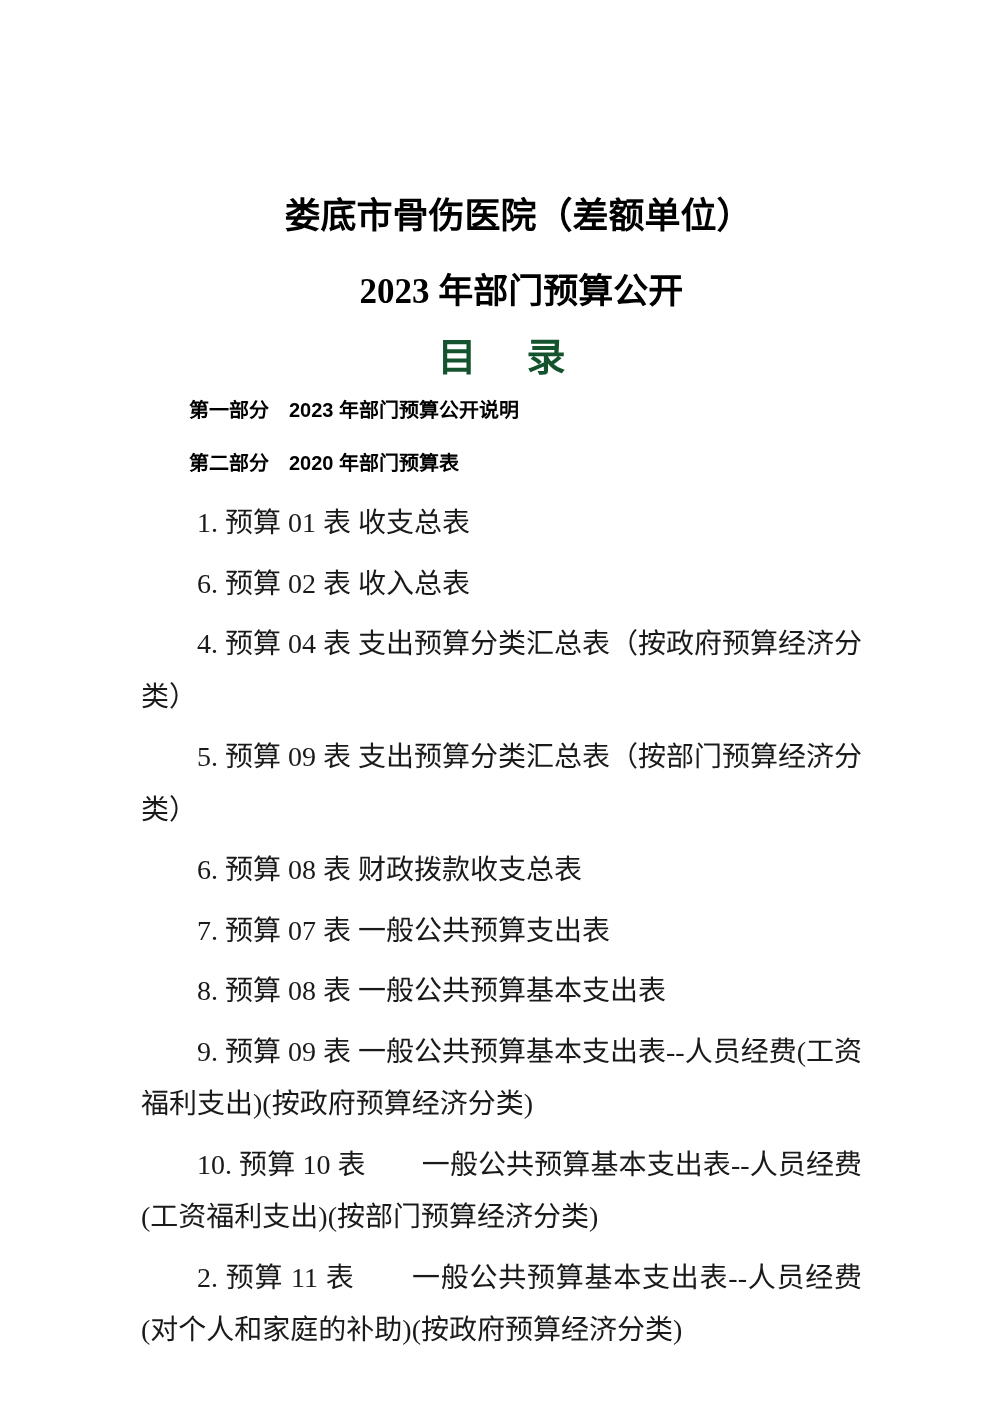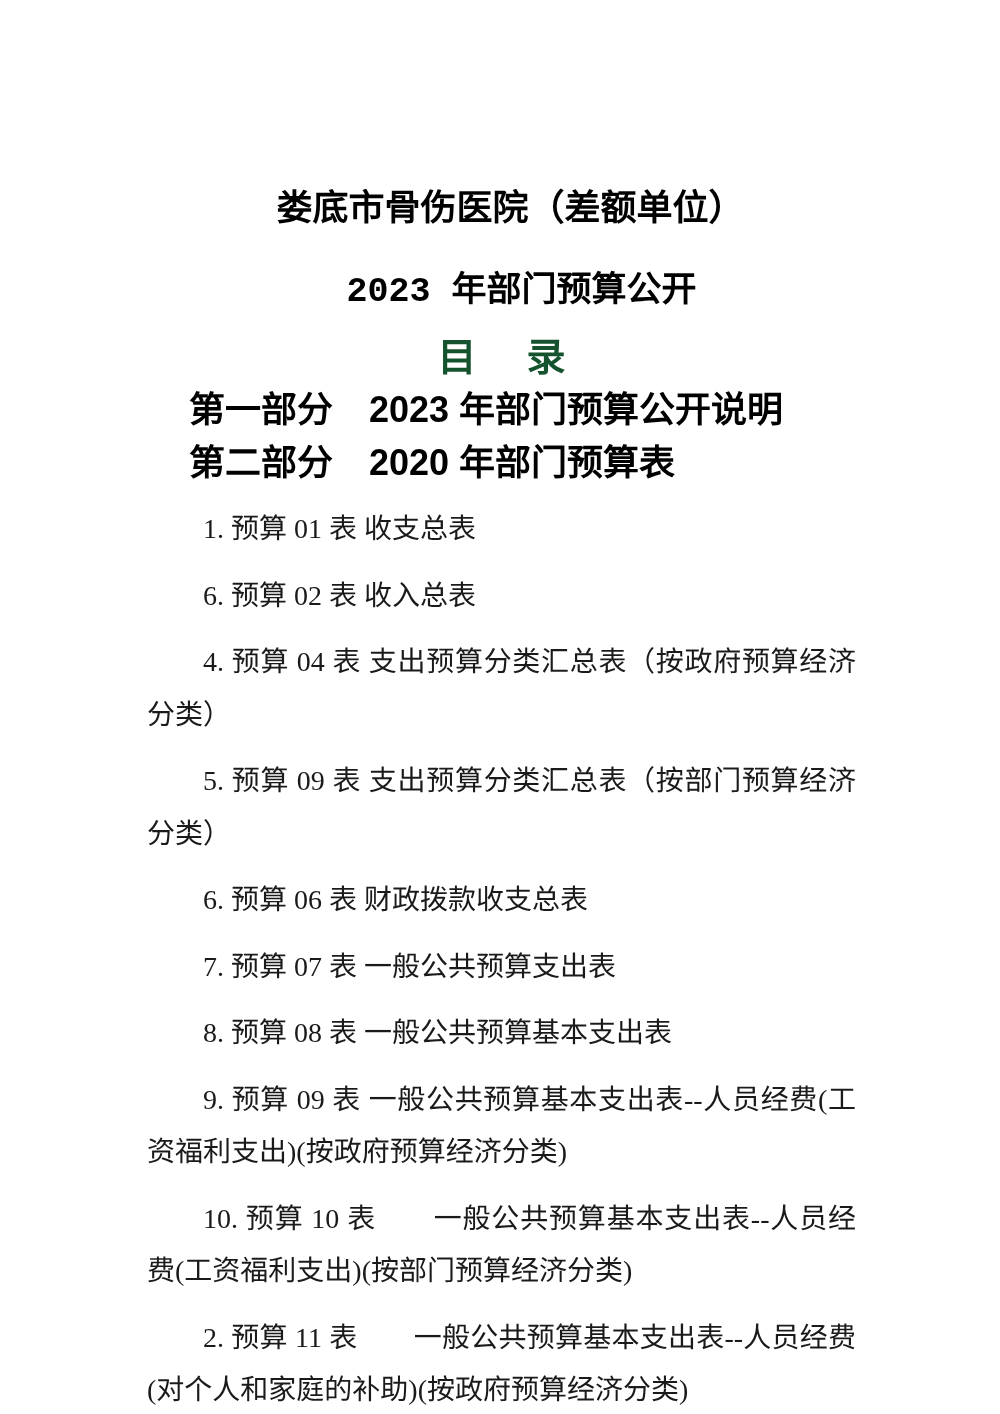--- a/index.html
+++ b/index.html
@@ -14,38 +14,38 @@
     height: 1414px;
     background: #ffffff;
     overflow: hidden;
     color: #000000;
   }
   .doc-title {
     position: absolute;
     top: 186px;
     left: 133px;
     width: 737px;
-    margin: 0;
+    margin: 8px;
     text-align: center;
     text-indent: 18px;
     font-family: "Liberation Sans", "DejaVu Sans", sans-serif;
     font-weight: bold;
     font-size: 36px;
     line-height: 44px;
     color: #000000;
   }
   .doc-subtitle {
     position: absolute;
     top: 270px;
     left: 133px;
     width: 737px;
     margin: 0;
     text-align: center;
     text-indent: 40px;
-    font-family: Liberation Mono, monospace;
+    font-family: Liberation Serif, serif;
     font-weight: bold;
     font-size: 35px;
     line-height: 44px;
     color: #000000;
   }
   .toc-heading {
     position: absolute;
     top: 337px;
     left: 133px;
     width: 737px;
@@ -64,25 +64,25 @@
     width: 737px;
     font-size: 28px;
     line-height: 52.5px;
   }
   .part-heading {
     margin: 0;
     text-indent: 56px;
     white-space: pre-wrap;
     font-family: "Liberation Sans", "DejaVu Sans", sans-serif;
     font-weight: bold;
-    font-size: 36px;
+    font-size: 20px;
     color: #000000;
   }
   .toc-item {
-    margin: 14px;
+    margin: 8px;
     text-indent: 56px;
     white-space: pre-wrap;
     text-align: justify;
     font-family: "Liberation Serif", "DejaVu Serif", serif;
     font-weight: normal;
     font-size: 28px;
     color: #1a1a1a;
   }
 </style>
 </head>
@@ -99,21 +99,21 @@
   <div class="doc-body">
 
     <p class="part-heading">第一部分　2023 年部门预算公开说明</p>
 
     <p class="part-heading">第二部分　2020 年部门预算表</p>
 
     <p class="toc-item">1. 预算 01 表 收支总表</p>
     <p class="toc-item">6. 预算 02 表 收入总表</p>
     <p class="toc-item">4. 预算 04 表 支出预算分类汇总表（按政府预算经济分类）</p>
     <p class="toc-item">5. 预算 09 表 支出预算分类汇总表（按部门预算经济分类）</p>
-    <p class="toc-item">6. 预算 06 表 财政拨款收支总表</p>
+    <p class="toc-item">6. 预算 08 表 财政拨款收支总表</p>
     <p class="toc-item">7. 预算 07 表 一般公共预算支出表</p>
     <p class="toc-item">8. 预算 08 表 一般公共预算基本支出表</p>
     <p class="toc-item">9. 预算 09 表 一般公共预算基本支出表--人员经费(工资福利支出)(按政府预算经济分类)</p>
     <p class="toc-item">10. 预算 10 表　　一般公共预算基本支出表--人员经费(工资福利支出)(按部门预算经济分类)</p>
     <p class="toc-item">2. 预算 11 表　　一般公共预算基本支出表--人员经费(对个人和家庭的补助)(按政府预算经济分类)</p>
 
   </div>
 
 </div>
 

